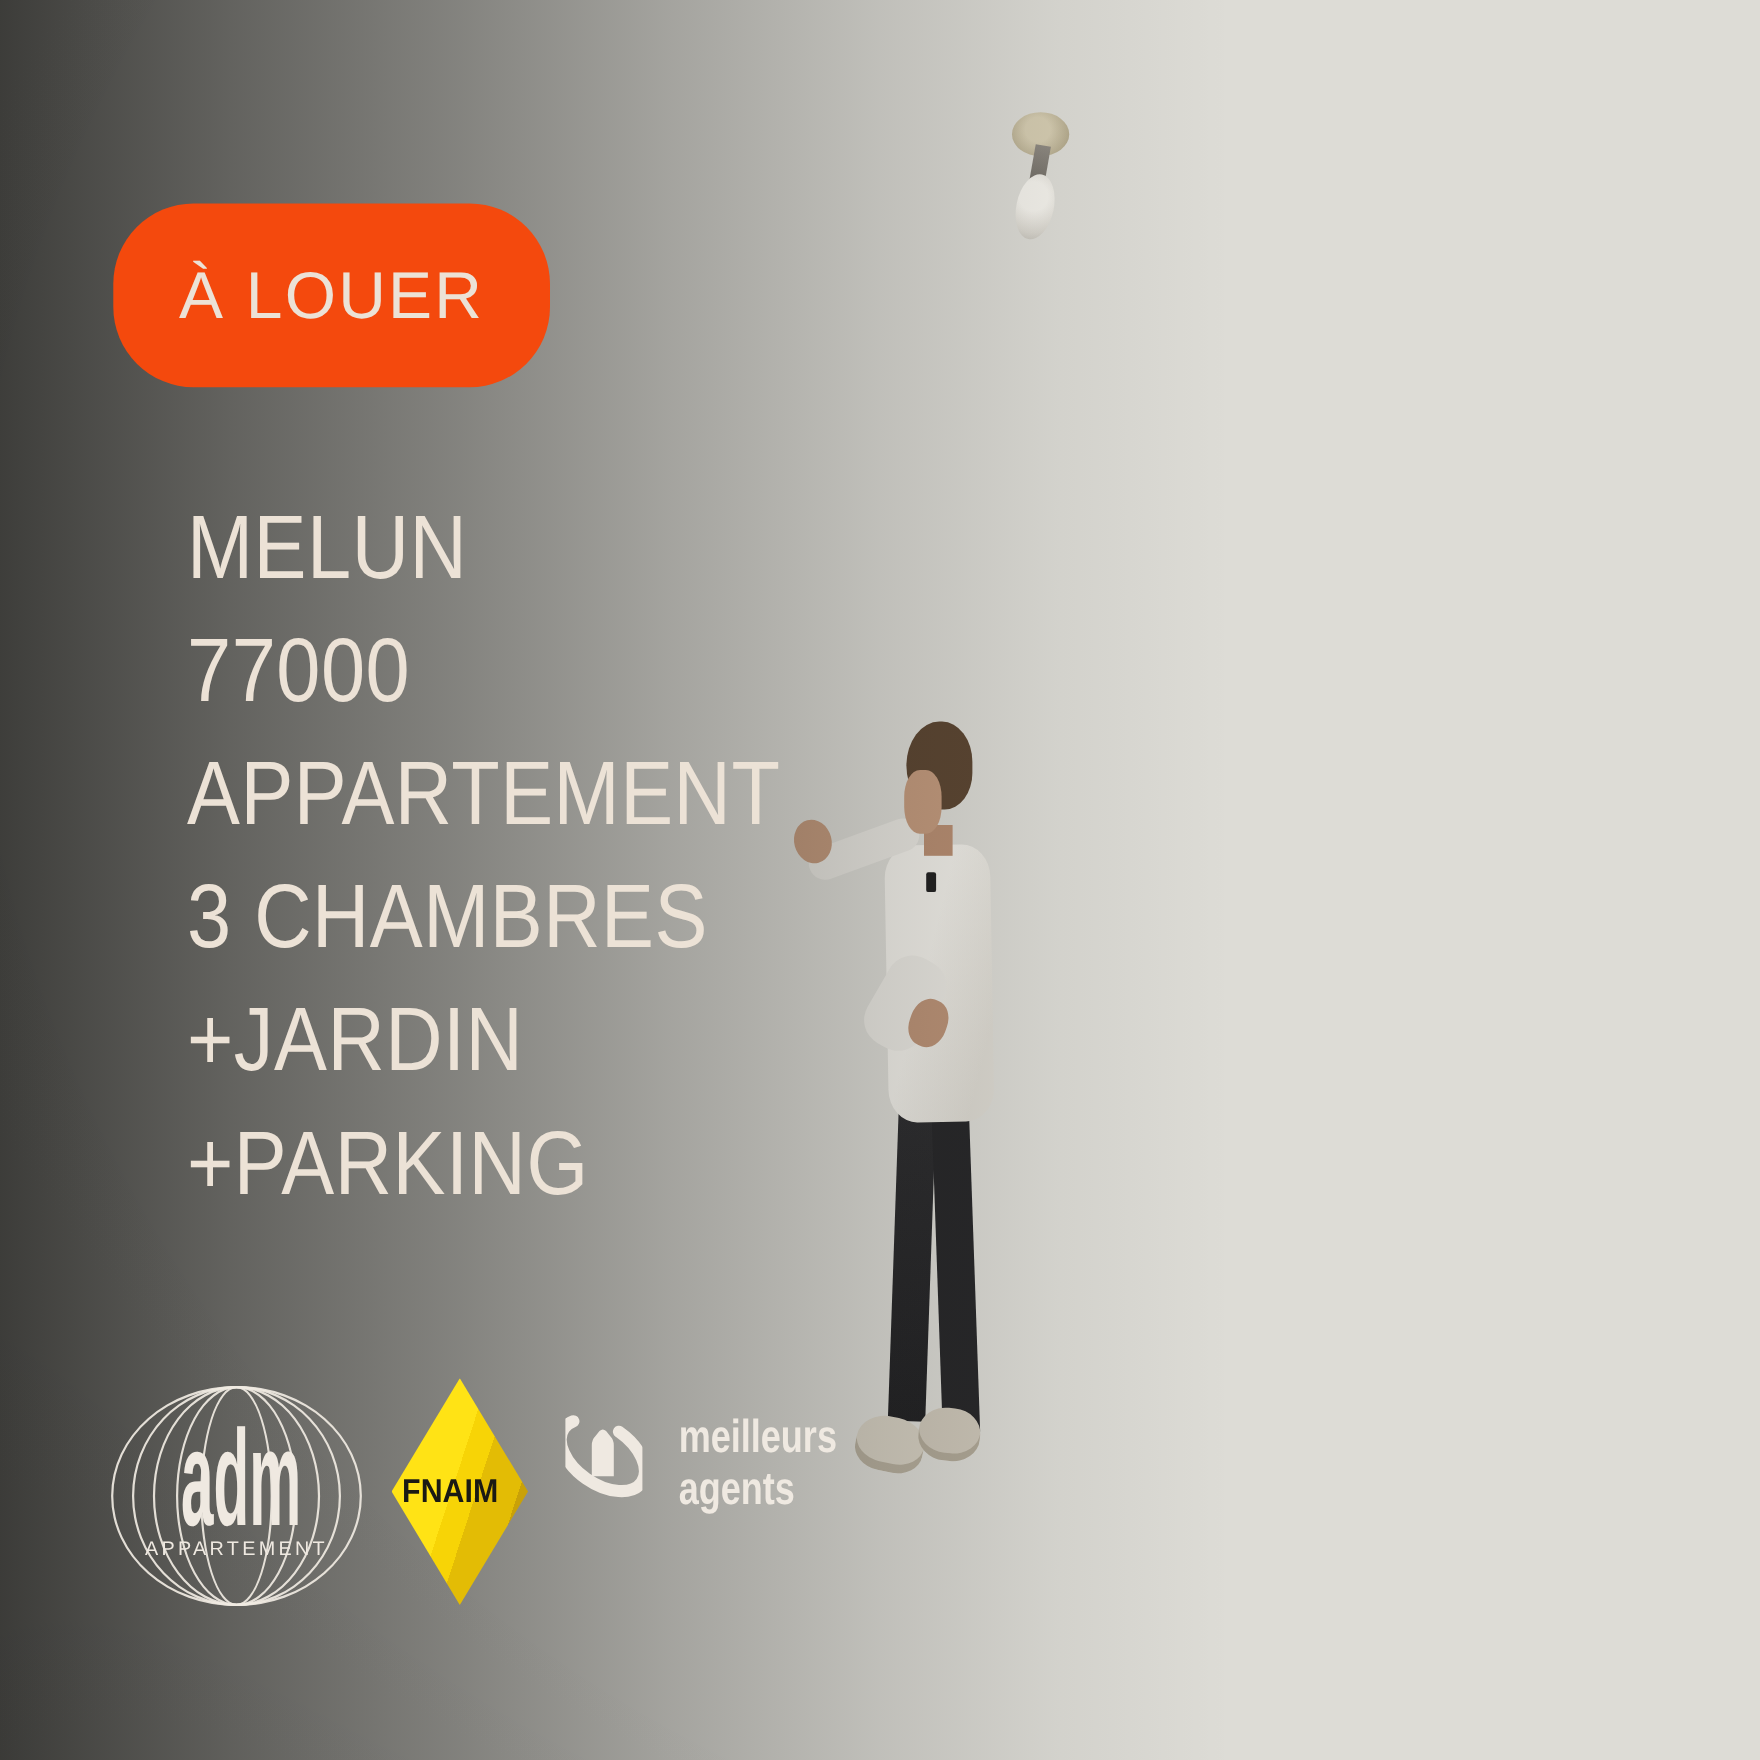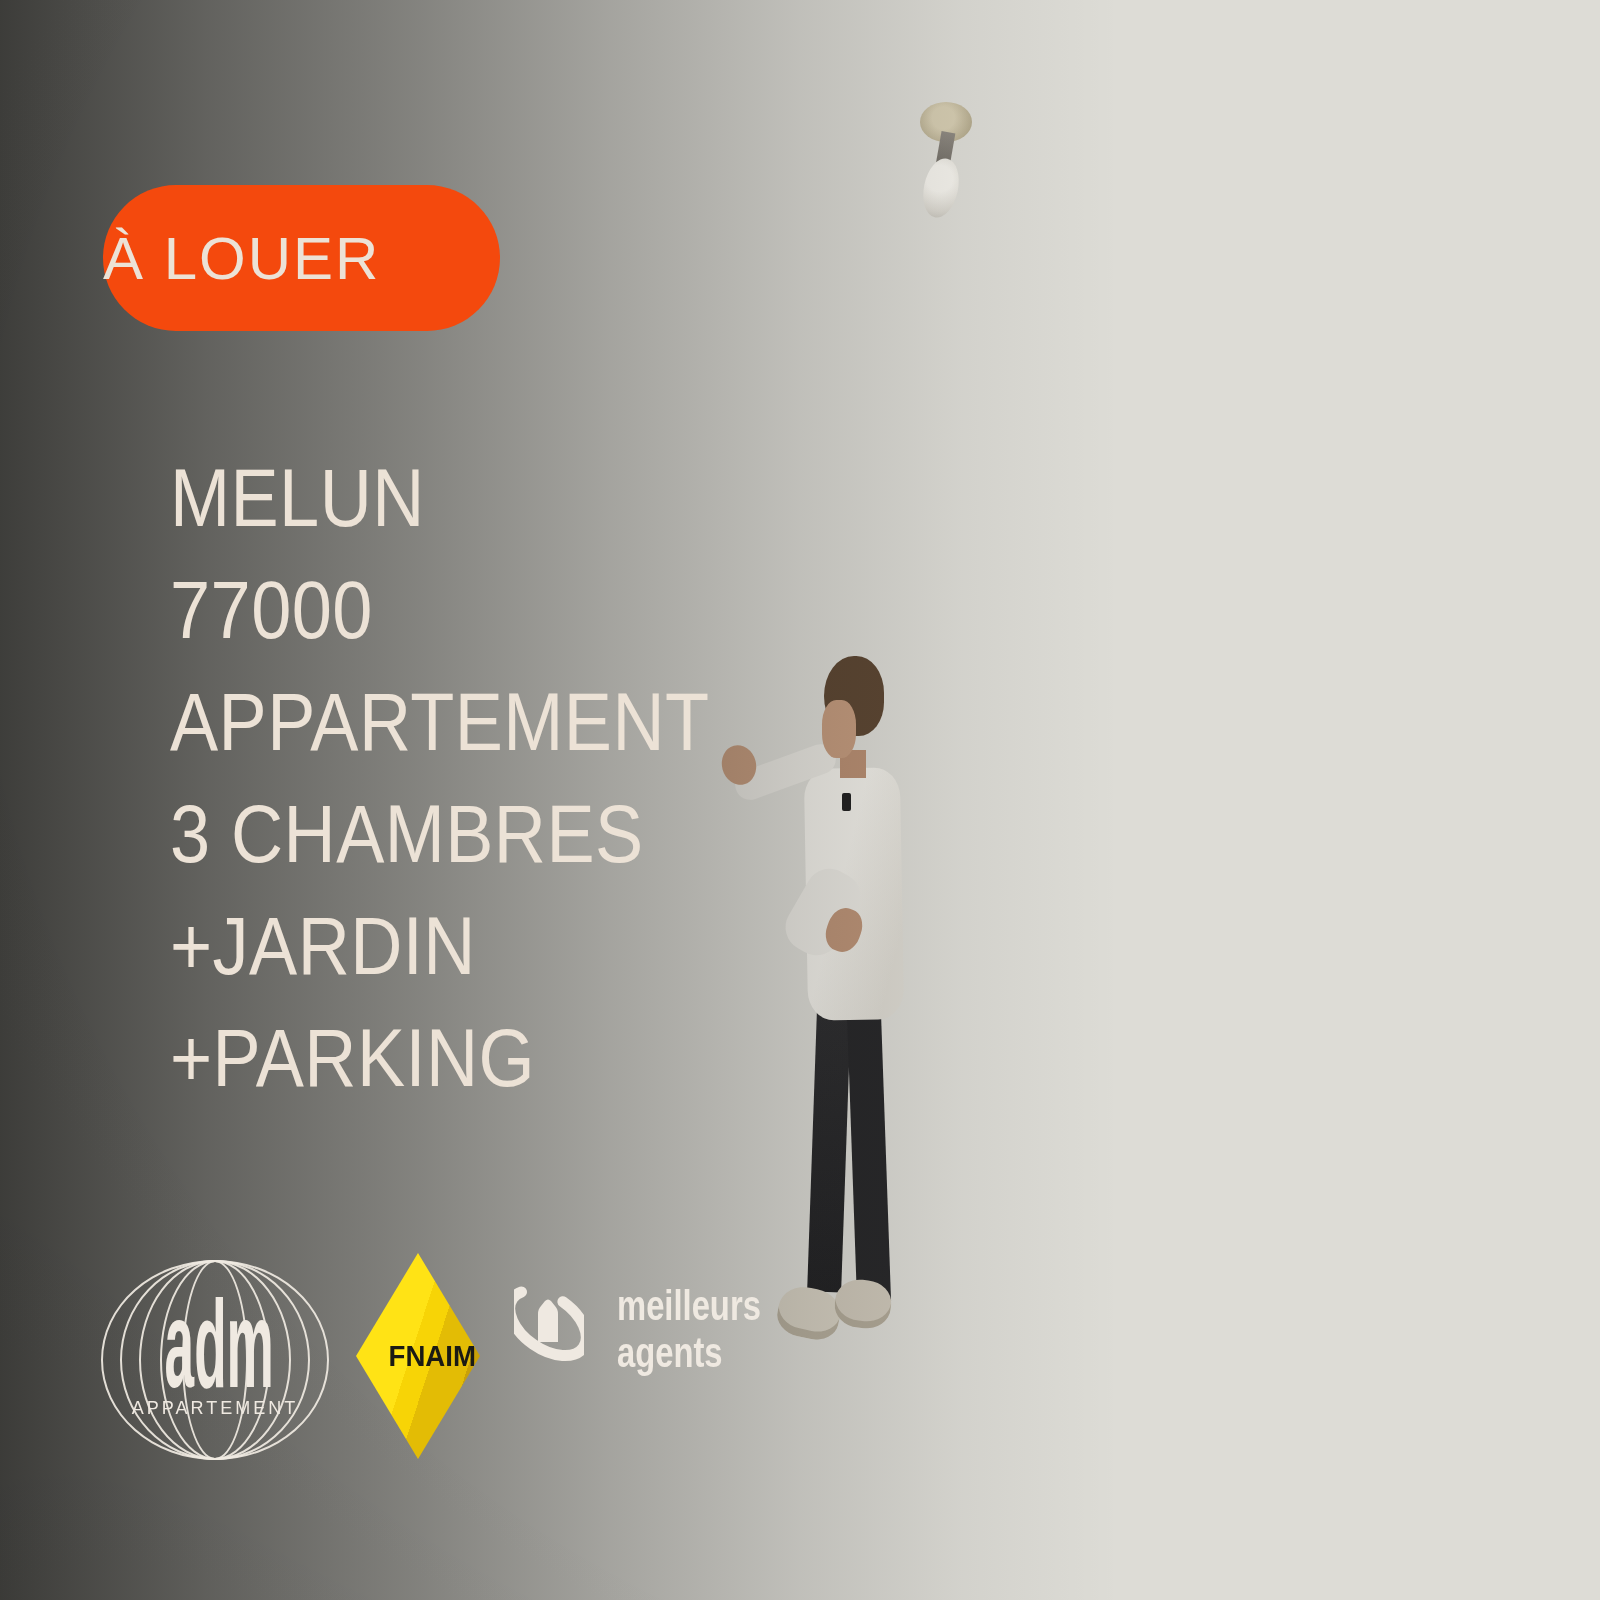--- a/index.html
+++ b/index.html
@@ -149,42 +149,42 @@
     background:linear-gradient(#8f8a82,#6f6b64);}
   .bulb-glass{left:924px;top:158px;width:34px;height:60px;border-radius:50%;transform:rotate(12deg);
     background:radial-gradient(circle at 40% 35%,#f4f2ec 30%,#d9d6ce 75%,#c2bfb7);}
 
   
   .grade-left{background:linear-gradient(90deg,rgba(17,17,15,.78) 0%,rgba(17,17,15,.60) 13%,
     rgba(17,17,15,.44) 26%,rgba(17,17,15,.28) 38%,rgba(17,17,15,.14) 50%,rgba(17,17,15,.05) 60%,rgba(17,17,15,0) 70%);}
   .grade-vignette{background:radial-gradient(130% 130% at 75% 35%,rgba(0,0,0,0) 55%,rgba(0,0,0,.10) 100%);}
 
   
-  .badge{left:103px;top:185px;width:397px;height:146px;border-radius:73px;
-    background:var(--badge-bg,#f4490d);display:flex;align-items:center;}
+  .badge{left:103px;top:185px;width:397px;height:167px;border-radius:73px;
+    background:var(--badge-bg,#f4490d);display:flex;align-items:center;justify-content:center;}
   .badge-label{font-size:60px;letter-spacing:2px;color:var(--overlay-text,#ece2d6);}
   .headline{left:170px;top:442px;color:var(--overlay-text,#ece2d6);}
   .headline-line{font-size:82px;line-height:112px;letter-spacing:.5px;transform:scaleX(.88);
     transform-origin:left center;white-space:nowrap;}
 
   
   .adm{left:103px;top:1258px;width:224px;height:200px;}
   .adm-ellipse{position:absolute;top:2px;left:50%;transform:translateX(-50%);height:196px;
     border:2px solid rgba(240,234,226,.92);border-radius:50%;}
   .adm-e1{width:224px;} .adm-e2{width:186px;} .adm-e3{width:148px;} .adm-e4{width:106px;} .adm-e5{width:62px;}
   .adm-word{position:absolute;left:0;top:24px;width:224px;text-align:center;font-size:118px;font-weight:700;
     color:var(--logo-text,#efe9e1);transform:scale(.45,1.05);transform-origin:center top;line-height:1;}
   .adm-sub{position:absolute;left:0;top:140px;width:224px;text-align:center;font-size:18px;
     letter-spacing:3px;color:var(--logo-text,#efe9e1);}
 
   
   .fnaim{left:356px;top:1253px;width:124px;height:206px;
     clip-path:polygon(50% 0,100% 50%,50% 100%,0 50%);
     background:linear-gradient(108deg,var(--fnaim-yellow,#ffe315) 0 46%,#f7d406 46% 58%,#e3bc05 58% 78%,#c9a108 78%);
-    display:flex;align-items:center;justify-content:flex-end;}
+    display:flex;align-items:center;justify-content:flex-start;}
   .fnaim-label{font-size:30px;font-weight:700;color:#1a1a14;transform:scaleX(.92);padding-left:6px;}
 
   
   .ma-icon{left:514px;top:1272px;width:70px;height:104px;}
   .ma-text{left:592px;top:1282px;color:var(--logo-text,#efe9e1);margin-left:25px;}
   .ma-line{font-size:42px;font-weight:700;line-height:47px;transform:scaleX(.78);transform-origin:left center;}
 </style>
 </head>
 <body>
 

